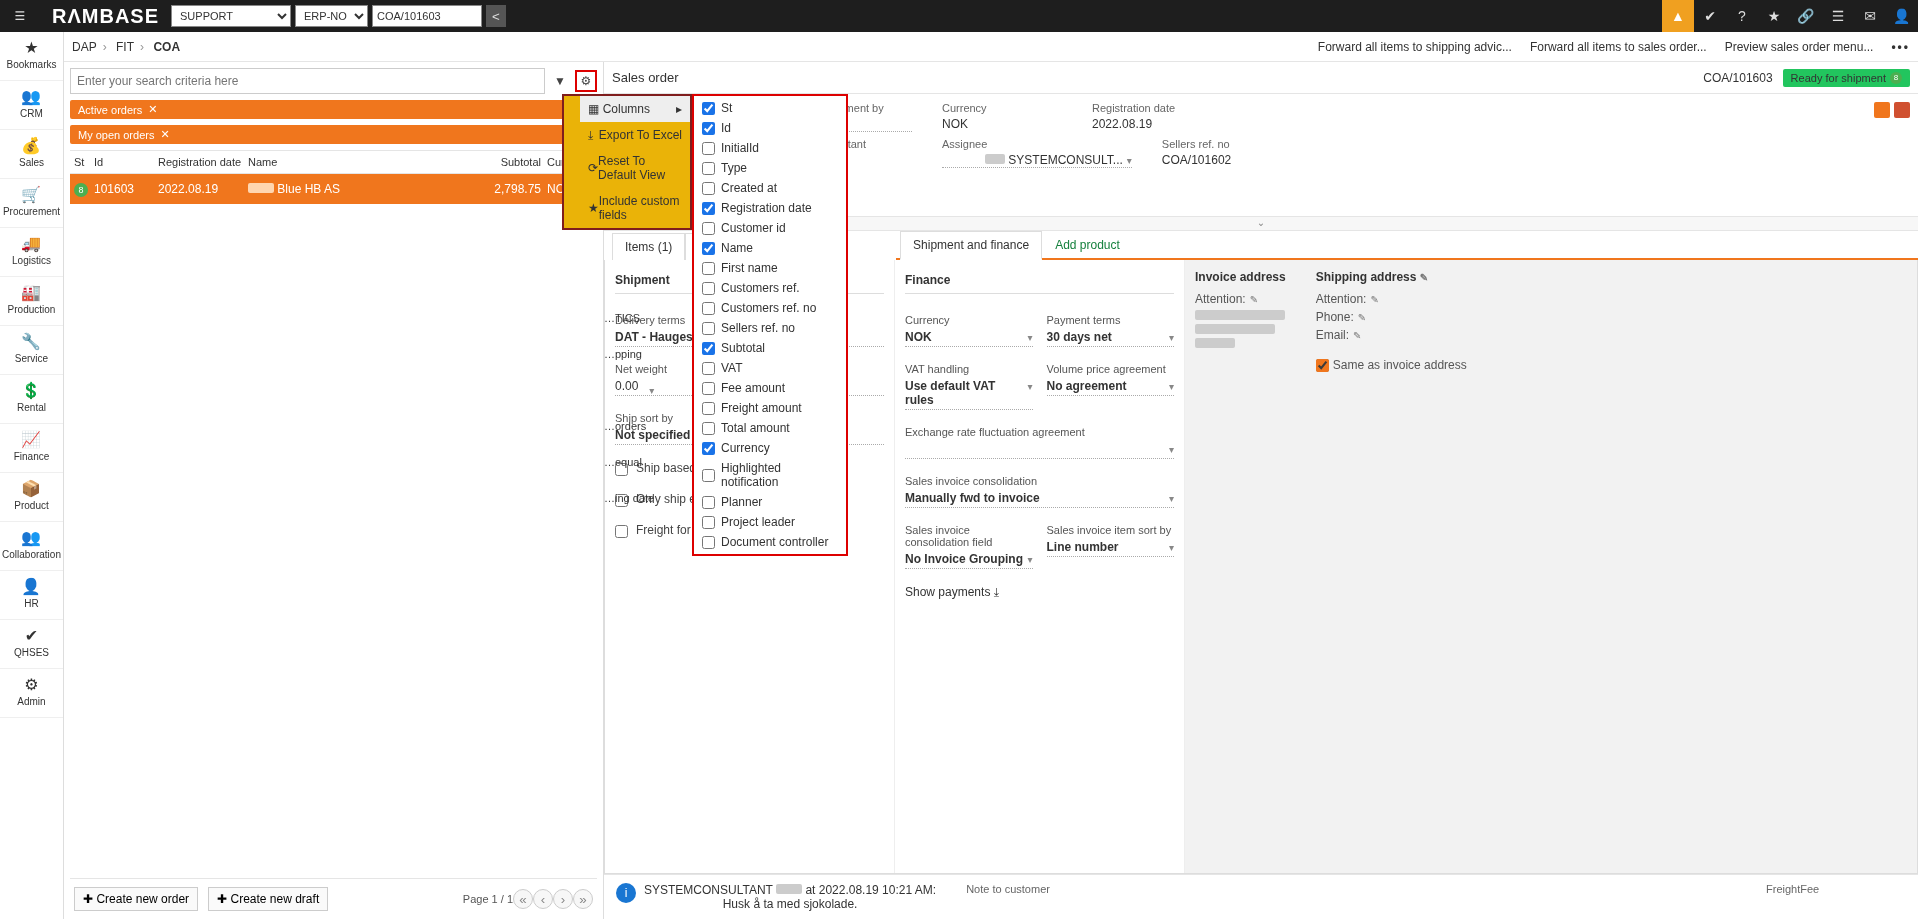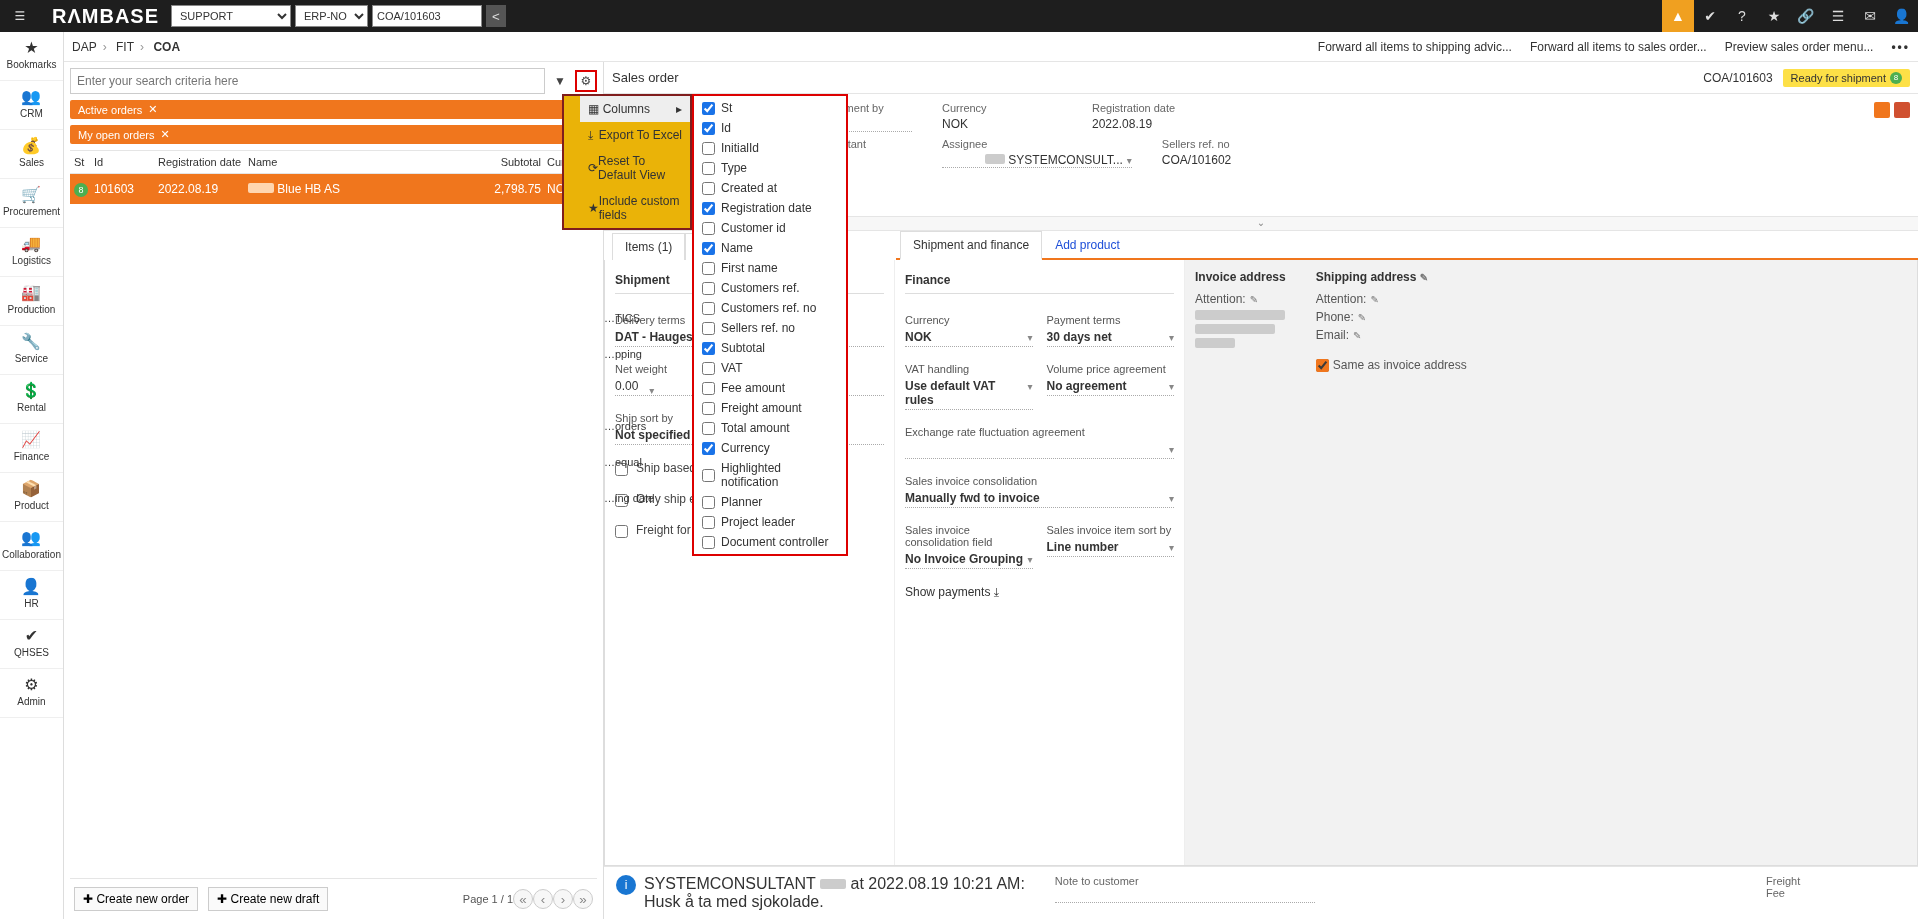--- a/index.html
+++ b/index.html
@@ -67,38 +67,38 @@
 .columns-menu { position:absolute; top:32px; left:628px; width:156px; background:#fff; border:2px solid #d00; z-index:51; padding:2px 0; max-height: 520px; }
 .columns-menu label { display:flex; align-items:center; gap:6px; padding:3px 8px; font-size:12px; cursor:pointer; }
 .columns-menu input[type=checkbox] { accent-color:#1a73e8; }
 
 
 .right-panel { flex:1; display:flex; flex-direction:column; overflow:hidden; }
 .right-header { display:flex; align-items:center; height:32px; border-bottom:1px solid #e5e5e5; padding:0 8px; gap:10px;}
 .right-header .title { font-size:13px; color:#333; }
 .right-header .spacer { flex:1; }
 .right-header .code { font-size:12px;}
-.right-header .status { background:#fde047; padding:3px 8px; font-size:11px; border-radius:2px; display:flex; align-items:center; gap:4px;}
+.right-header .status { background:#22c55e; padding:3px 8px; font-size:11px; border-radius:2px; display:flex; align-items:center; gap:4px;}
 .right-header .status .dot { width:12px; height:12px; border-radius:50%; background:#4caf50; color:#fff; font-size:8px; text-align:center; line-height:12px;}
 
 .detail-top { display:flex; border-bottom:1px solid #e5e5e5; padding:8px; gap:12px; position:relative; }
 .detail-top .cell { display:flex; flex-direction:column; gap:3px; min-width:120px; }
 .detail-top .cell .lbl { font-size:11px; color:#666; }
 .detail-top .cell .val { font-size:12px; color:#333; }
 .detail-top .cell .sel { display:flex; justify-content:space-between; border-bottom:1px dotted #aaa;padding-left:43px; }
 .detail-top .iconcol { margin-left:auto; display:flex; gap:4px;}
 .detail-top .iconcol .sq { width:16px; height:16px; background:#f0761d; border-radius:2px; cursor:pointer;}
 .detail-top .invaddr { background:#e9e9e9; border:1px solid #d5d5d5; padding:6px 8px; margin-top:6px; width:130px; font-weight:bold;}
 .expand-bar { height:14px; border-bottom:1px solid #e5e5e5; text-align:center; cursor:pointer; color:#888; font-size:10px; background:#f7f7f7;}
 
 .tabs-row { display:flex; border-bottom:2px solid #f0761d; }
 .tabs-row .tab { padding:6px 12px; font-size:12px; cursor:pointer; border:1px solid transparent; border-bottom:none; }
 .tabs-row .tab.side { border:1px solid #ddd; background:#fff; margin-top:2px; border-bottom:none; }
 .tabs-row .tab.active { background:#fff; border:1px solid #ddd; border-bottom:2px solid #fff; color:#333; margin-bottom:-2px;}
-.tabs-row .tab.inactive { color:#1d4ed8; }
+.tabs-row .tab.inactive { color:#15803d; }
 
 .ship-finance { display:flex; border:1px solid #ddd; border-top:none; flex:1; overflow:hidden;}
 .col { padding:10px; display:flex; flex-direction:column; gap:16px;}
 .col.a { width:290px; border-right:1px solid #eee;}
 .col.b { width:290px; border-right:1px solid #eee;}
 .col.c { flex:1; background:#f2f2f2;}
 .col .hdr { height:24px; display:flex; align-items:center; font-weight:bold; font-size:12px; border-bottom:1px solid #ddd; padding-bottom:4px; margin-bottom:4px;}
 .field { display:flex; flex-direction:column; gap:2px; }
 .field .flbl { font-size:11px; color:#555; }
 .field .fval { font-size:12px; color:#333; display:flex; justify-content:space-between; border-bottom:1px dotted #aaa; padding:2px 0;}
@@ -108,22 +108,22 @@
 .ckrow input { margin-top:2px;}
 .addrblock { display:flex; gap:30px; font-size:12px;}
 .addrblock .abcol { display:flex; flex-direction:column; gap:4px;}
 .addrblock .abcol .ahdr { font-weight:bold; margin-bottom:4px;}
 .addrblock .abcol .arow { color:#555; display:flex; gap:4px; align-items:center;}
 .edit-ic { font-size:10px; color:#777;}
 .orange-ck { accent-color:#f0761d; }
 
 .bottom-bar { border-top:1px solid #e5e5e5; padding:8px 12px; display:flex; gap:30px; align-items:flex-start; min-height:44px;}
 .bottom-bar .infocirc { width:20px; height:20px; border-radius:50%; background:#1976d2; color:#fff; text-align:center; line-height:20px; font-size:12px; flex-shrink:0;}
-.bottom-bar .note { font-size:16px; }
-.bottom-bar .notecol { display:flex; flex-direction:column; font-size:11px; color:#666;}
+.bottom-bar .note { font-size:12px;text-align:center; }
+.bottom-bar .notecol { display:flex; flex-direction:row; font-size:11px; color:#666;}
 
 .caret::after { content:"▾"; color:#888; font-size:10px; margin-left:4px;}
 
 </style>
 </head>
 <body>
 
 <div class="topbar">
   <div class="hamburger">☰</div>
   <div class="logo">RΛMBASE</div>

